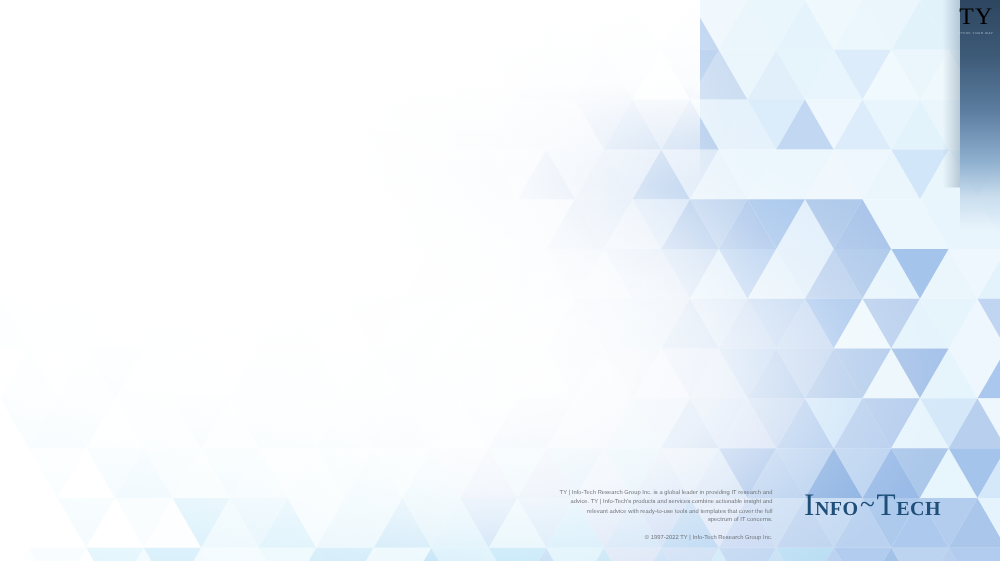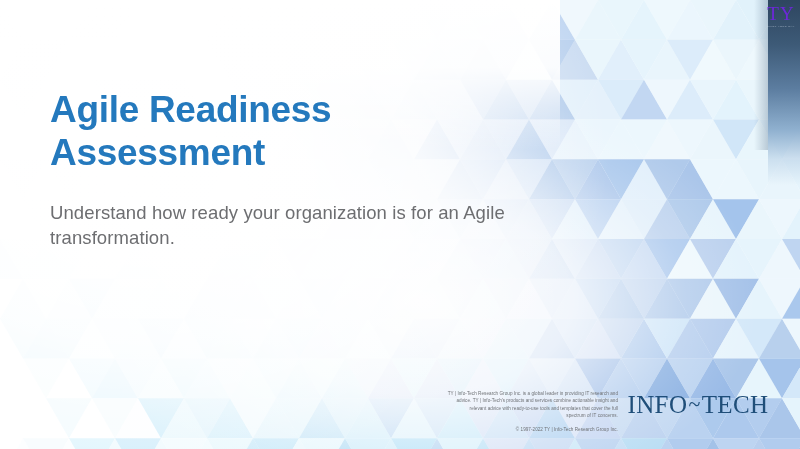--- a/index.html
+++ b/index.html
@@ -100,21 +100,21 @@
     right: 4px;
     top: 4px;
     width: 30px;
     text-align: center;
     z-index: 6;
   }
   .ty-badge-mark {
     font-family: "Liberation Serif", serif;
     font-size: 19px;
     line-height: 20px;
-    color: #6d28d9;
+    color: #000000;
     letter-spacing: 1px;
   }
   .ty-badge-sub {
     font-family: "Liberation Sans", sans-serif;
     font-size: 2.4px;
     line-height: 5px;
     letter-spacing: 0.5px;
     color: rgba(228,238,248,0.62);
     white-space: nowrap;
     overflow: hidden;
@@ -173,21 +173,22 @@
   .logo-wordmark {
     font-family: "Liberation Serif", serif;
     font-size: 25px;
     line-height: 27px;
     color: #1f4e79;
     text-align: center;
     white-space: nowrap;
     letter-spacing: 0.4px;
   }
   .logo-wordmark .small-caps {
-    font-size: 25px;
+    font-size: 16px;
+    font-weight: bold;
   }
   .logo-tilde {
     color: #1f4e79;
     font-size: 22px;
     position: relative;
     top: -2px;
     padding: 0 1px;
   }
   .logo-tagline {
     margin-top: 2px;
@@ -708,24 +709,20 @@
   <div class="bg-wash-top"></div>
 
   <div class="bg-navy-strip-soft"></div>
   <div class="bg-navy-strip"></div>
 
   <div class="ty-badge">
     <div class="ty-badge-mark">TY</div>
     <div class="ty-badge-sub">THINK YOUR WAY</div>
   </div>
 
-  <div class="headline-block">
-    <h1 class="slide-title">Agile Readiness Assessment</h1>
-    <p class="slide-subtitle">Understand how ready your organization is for an Agile transformation.</p>
-  </div>
 
   <div class="footer-disclaimer">
     <div>TY | Info-Tech Research Group Inc. is a global leader in providing IT research and</div>
     <div>advice.  TY | Info-Tech's products and services combine actionable insight and</div>
     <div>relevant advice with  ready-to-use tools and templates that cover the full</div>
     <div>spectrum of IT concerns.</div>
     <div class="footer-copyright">© 1997-2022  TY | Info-Tech Research Group Inc.</div>
   </div>
 
   <div class="logo-block">

